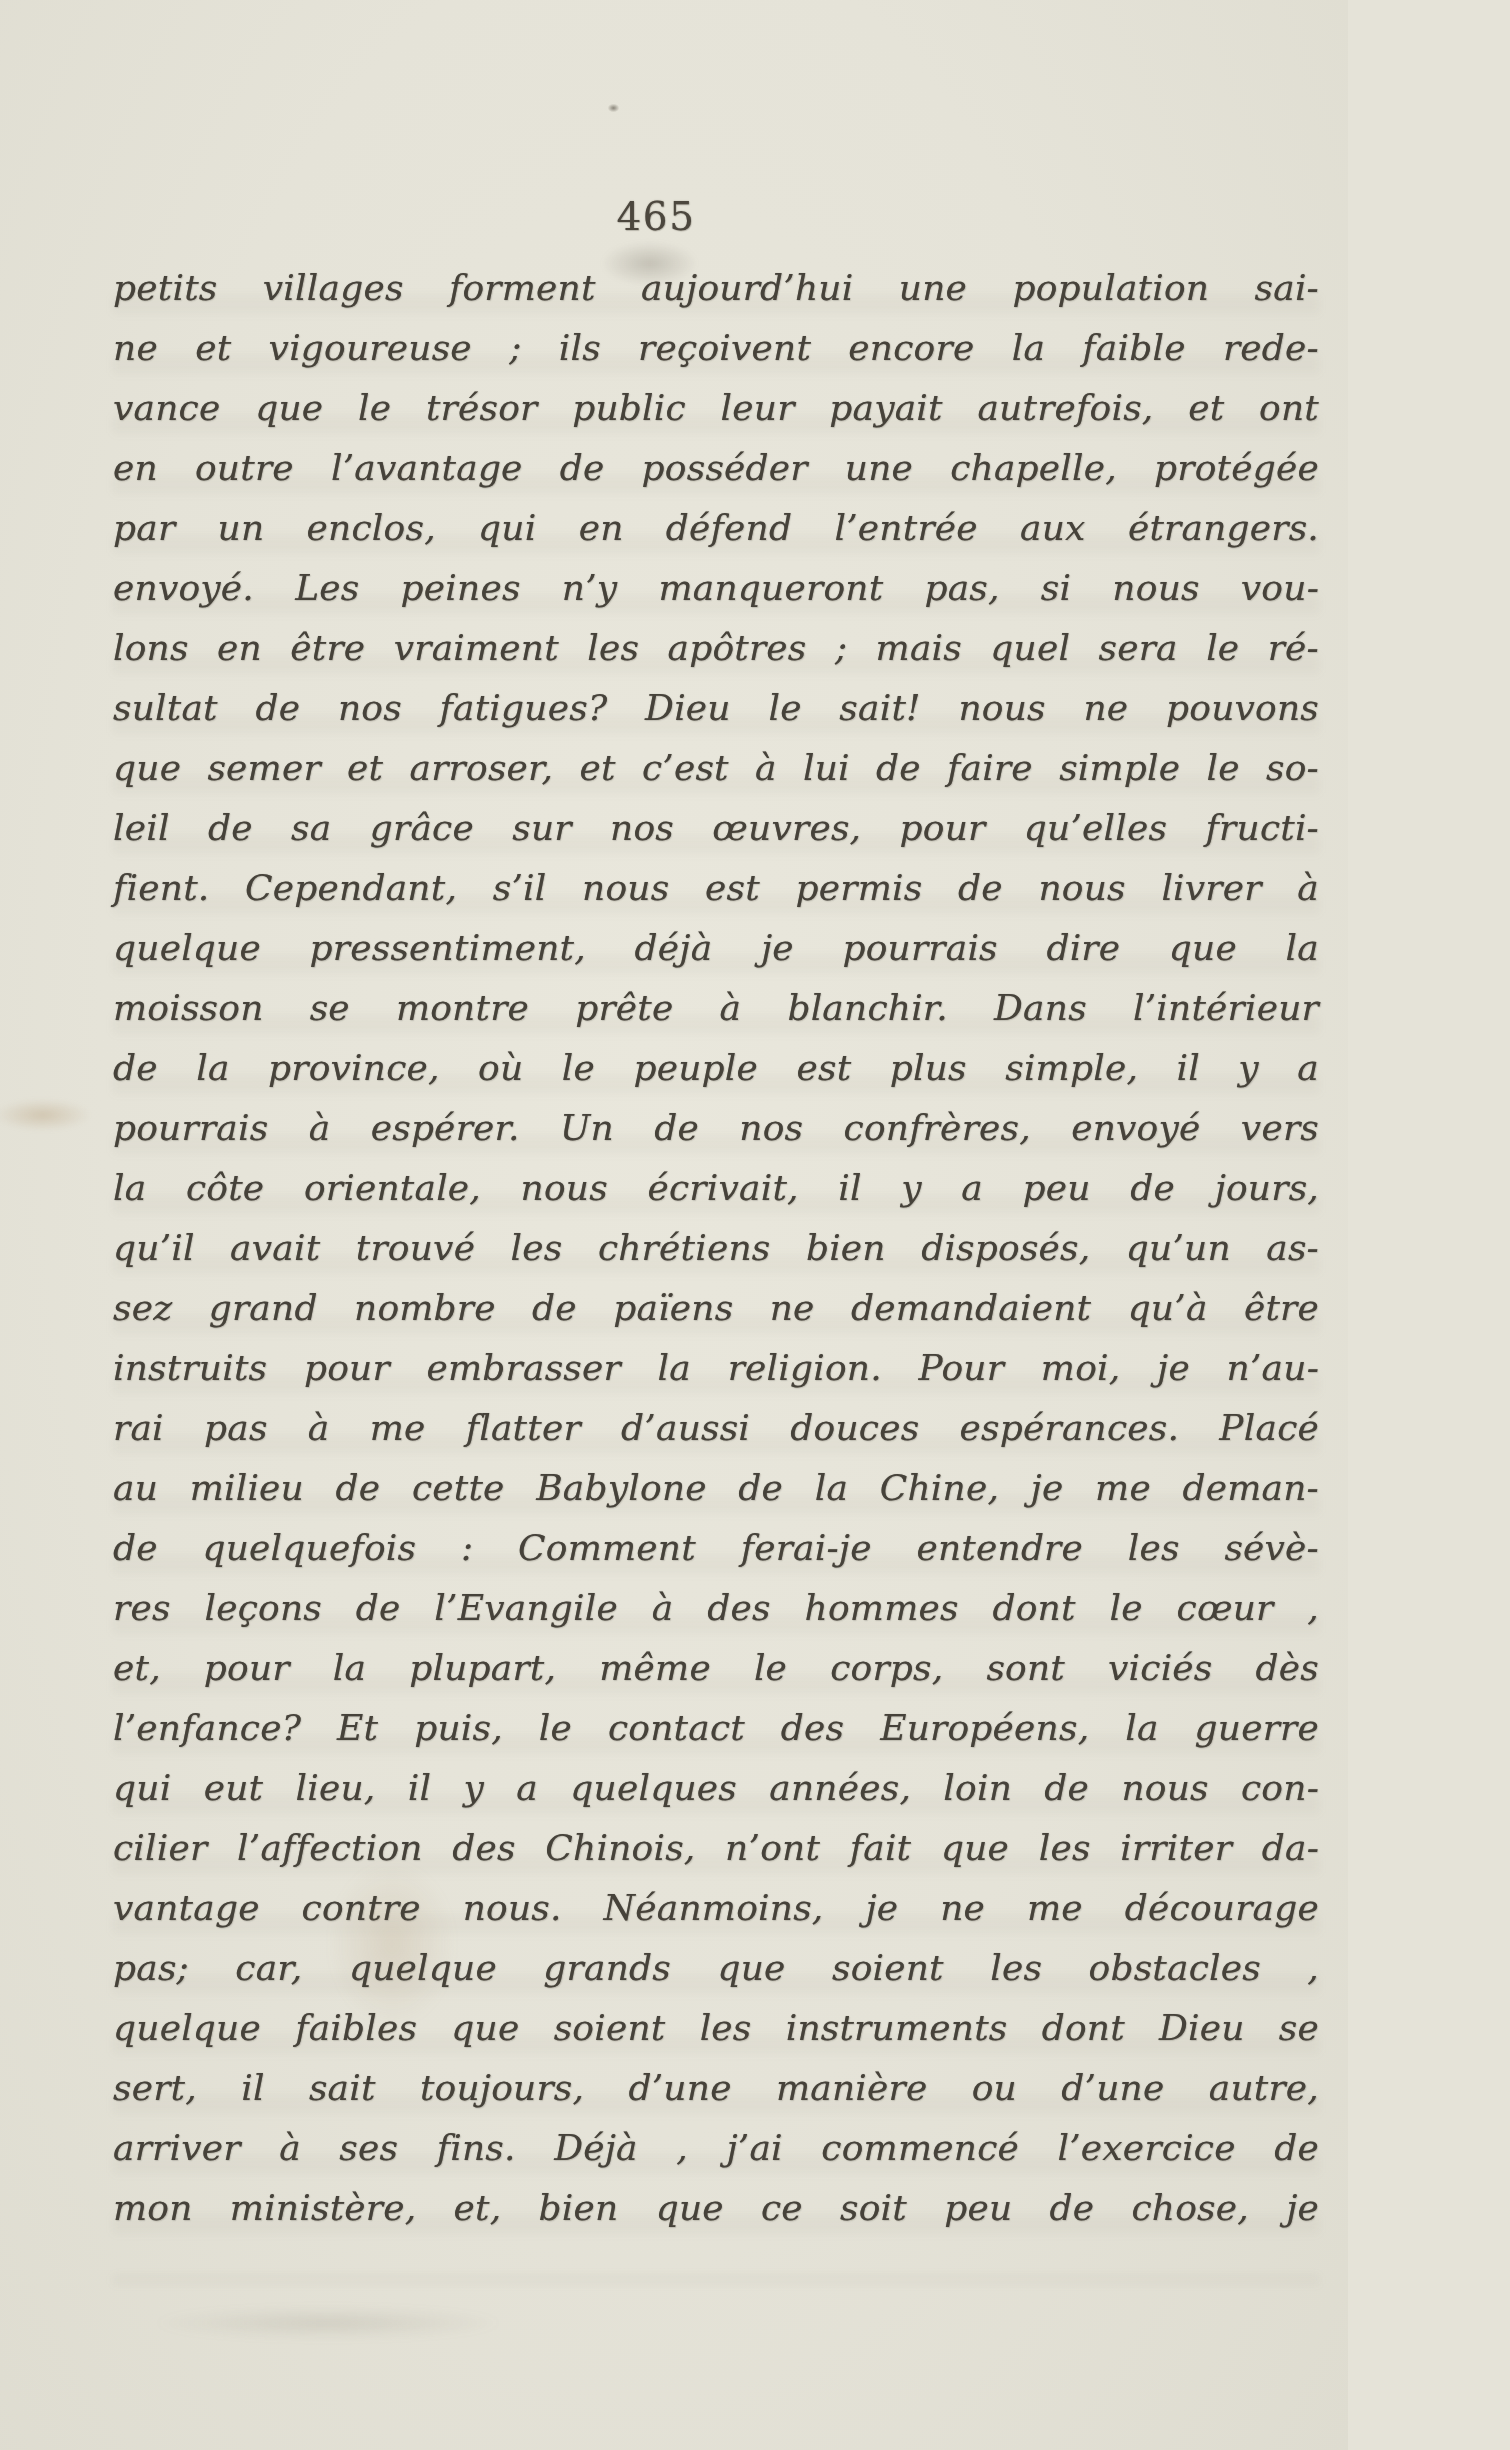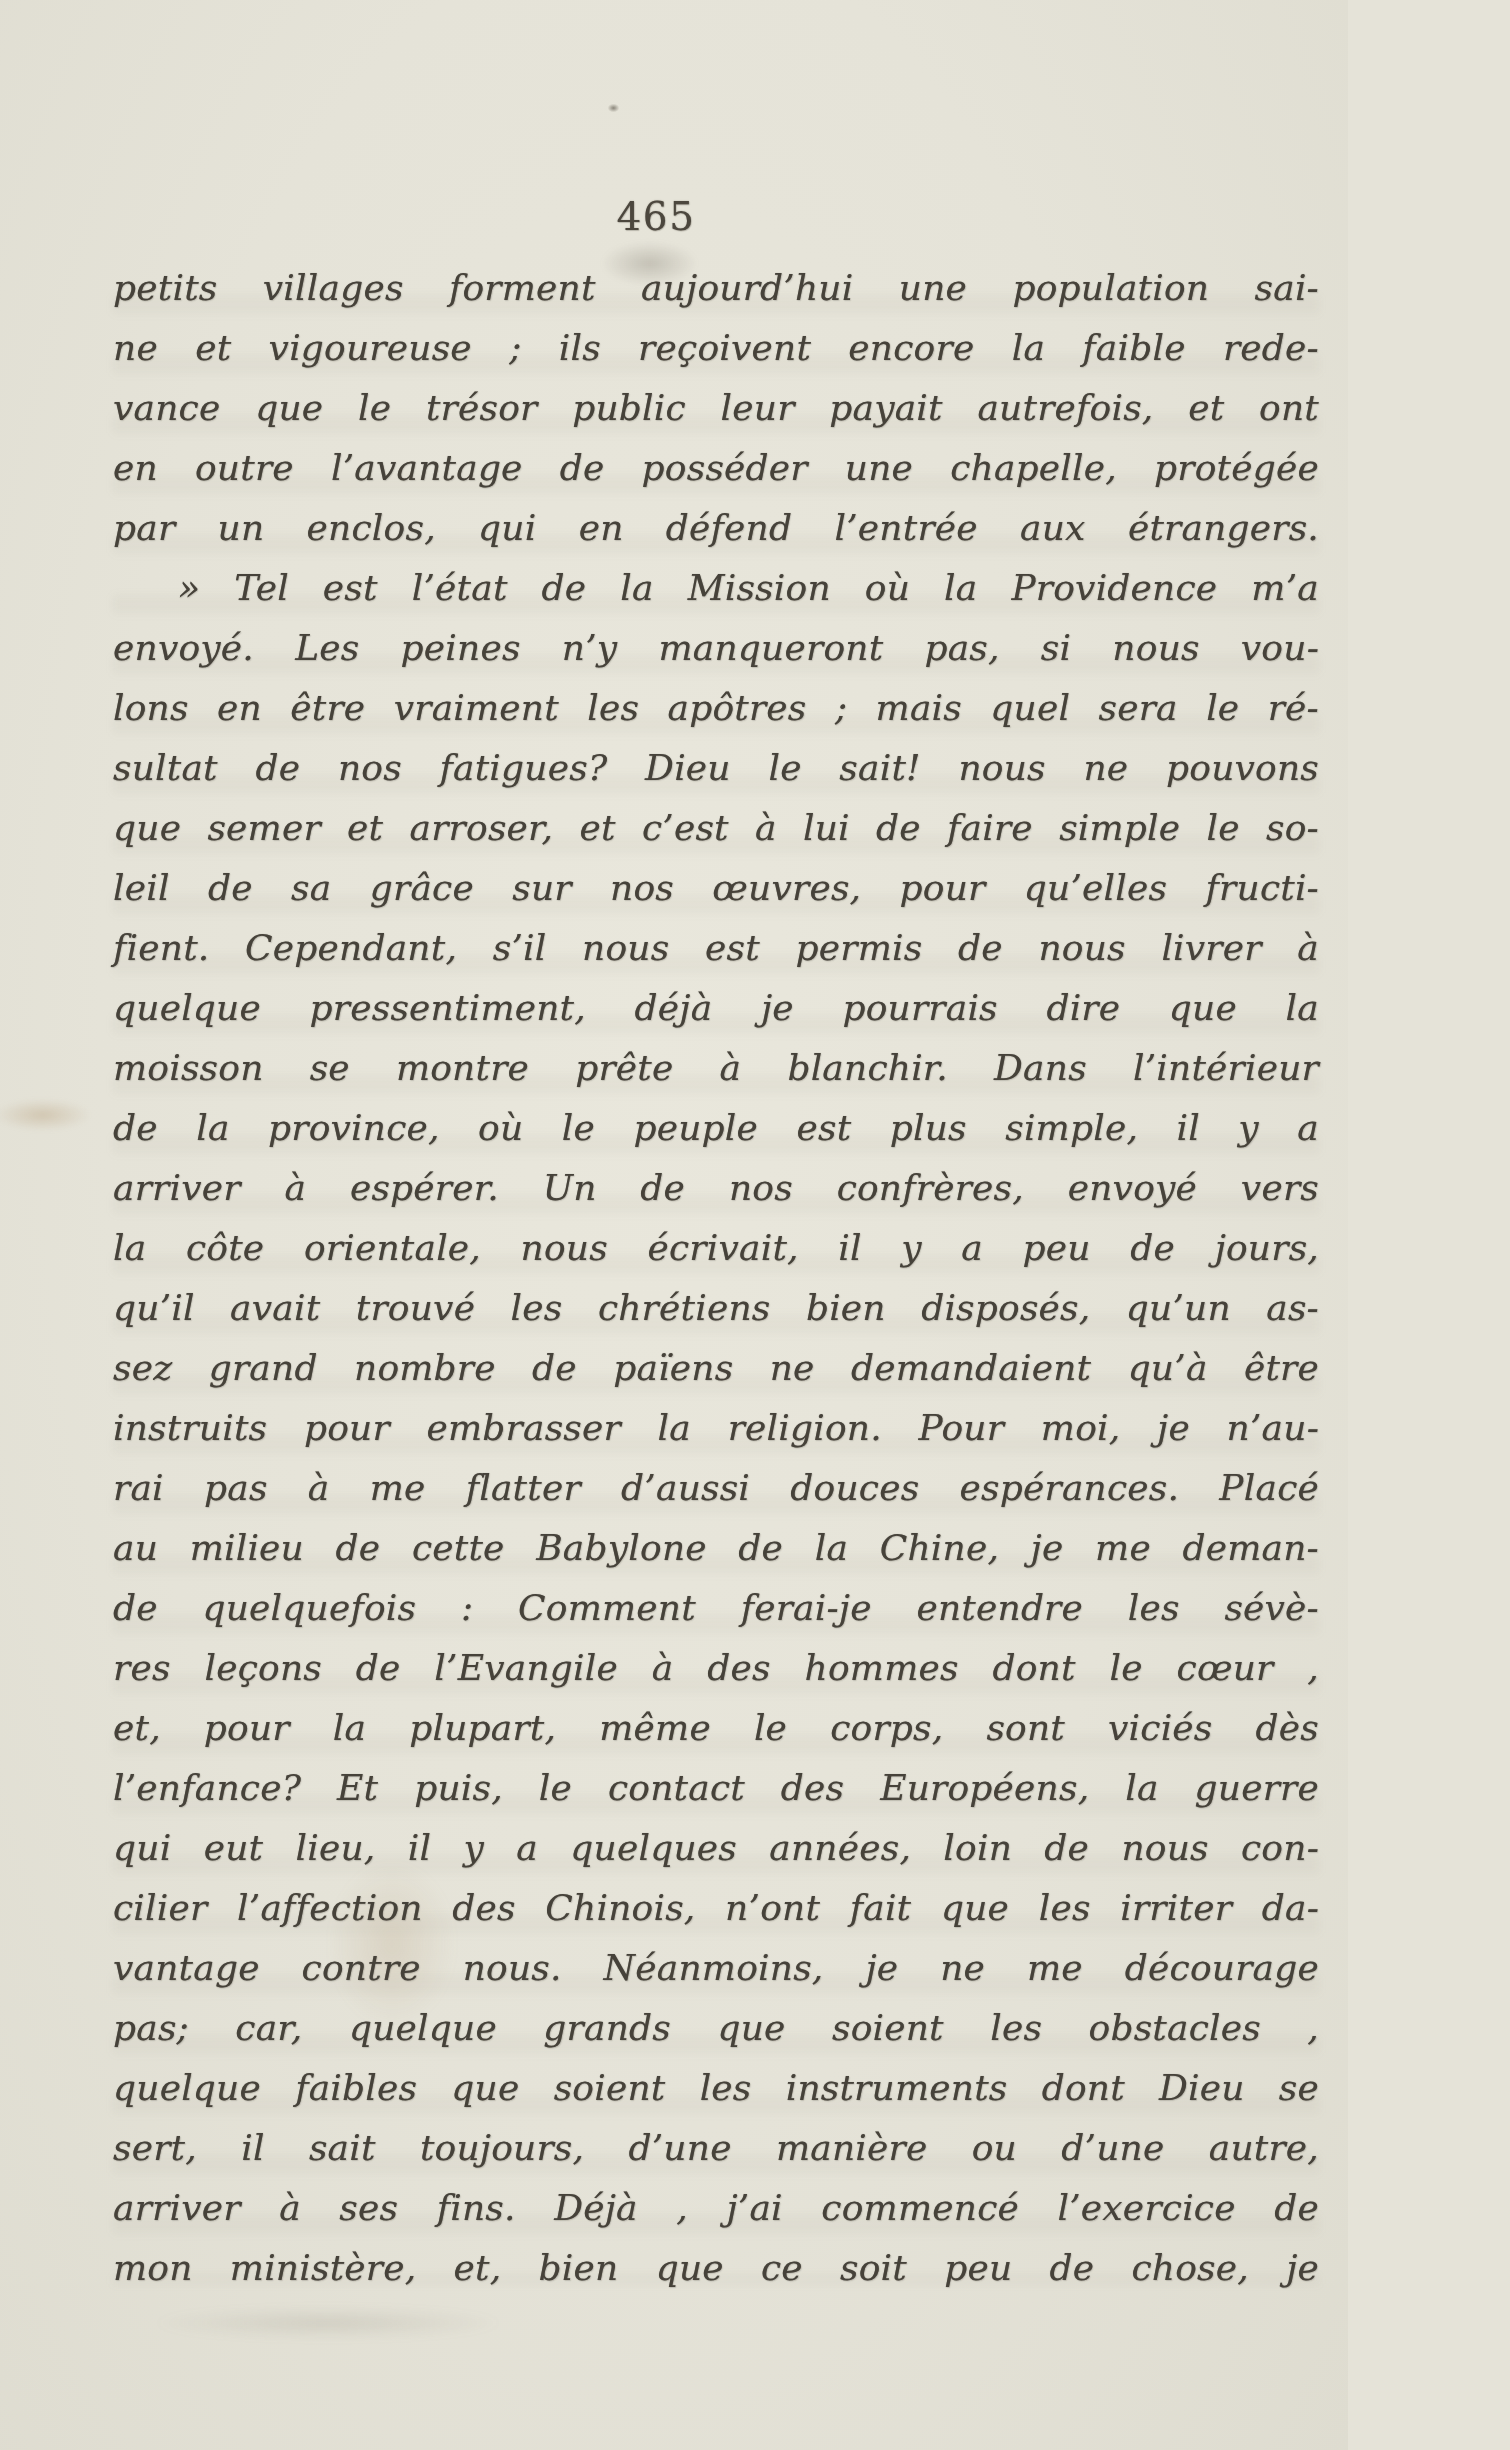--- a/index.html
+++ b/index.html
@@ -103,31 +103,30 @@
   <div class="showthrough"></div>
 
   <div class="page-number">465</div>
 
   <div class="text-block">
     <p class="line">petits villages forment aujourd’hui une population sai-</p>
     <p class="line">ne et vigoureuse ; ils reçoivent encore la faible rede-</p>
     <p class="line">vance que le trésor public leur payait autrefois, et ont</p>
     <p class="line">en outre l’avantage de posséder une chapelle, protégée</p>
     <p class="line">par un enclos, qui en défend l’entrée aux étrangers.</p>
-    <p class="line indent">» Tel est l’état de la Mission où la Providence m’a</p>
     <p class="line">envoyé. Les peines n’y manqueront pas, si nous vou-</p>
     <p class="line">lons en être vraiment les apôtres ; mais quel sera le ré-</p>
     <p class="line">sultat de nos fatigues? Dieu le sait! nous ne pouvons</p>
     <p class="line">que semer et arroser, et c’est à lui de faire simple le so-</p>
     <p class="line">leil de sa grâce sur nos œuvres, pour qu’elles fructi-</p>
     <p class="line">fient. Cependant, s’il nous est permis de nous livrer à</p>
     <p class="line">quelque pressentiment, déjà je pourrais dire que la</p>
     <p class="line">moisson se montre prête à blanchir. Dans l’intérieur</p>
     <p class="line">de la province, où le peuple est plus simple, il y a</p>
-    <p class="line">arriver à espérer. Un de nos confrères, envoyé vers</p>
+    <p class="line">pourrais à espérer. Un de nos confrères, envoyé vers</p>
     <p class="line">la côte orientale, nous écrivait, il y a peu de jours,</p>
     <p class="line">qu’il avait trouvé les chrétiens bien disposés, qu’un as-</p>
     <p class="line">sez grand nombre de païens ne demandaient qu’à être</p>
     <p class="line">instruits pour embrasser la religion. Pour moi, je n’au-</p>
     <p class="line">rai pas à me flatter d’aussi douces espérances. Placé</p>
     <p class="line">au milieu de cette Babylone de la Chine, je me deman-</p>
     <p class="line">de quelquefois : Comment ferai-je entendre les sévè-</p>
     <p class="line">res leçons de l’Evangile à des hommes dont le cœur ,</p>
     <p class="line">et, pour la plupart, même le corps, sont viciés dès</p>
     <p class="line">l’enfance? Et puis, le contact des Européens, la guerre</p>

